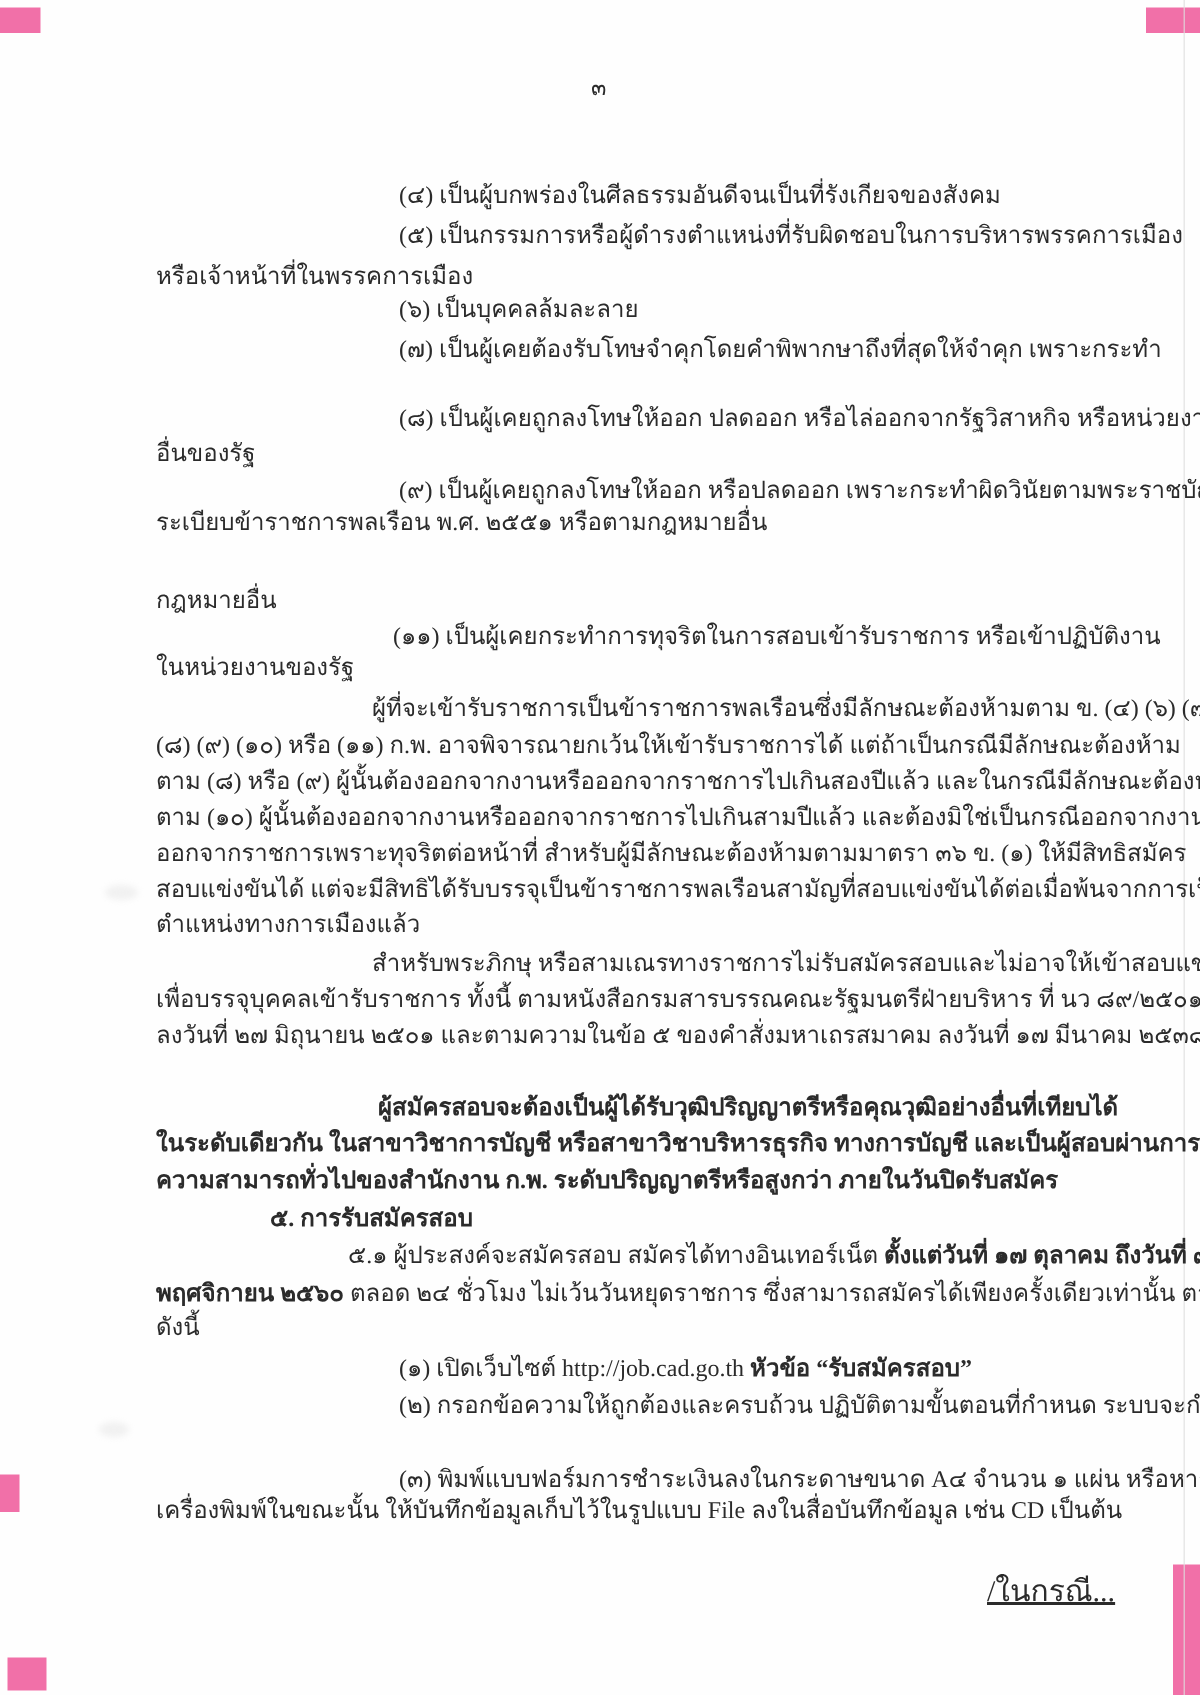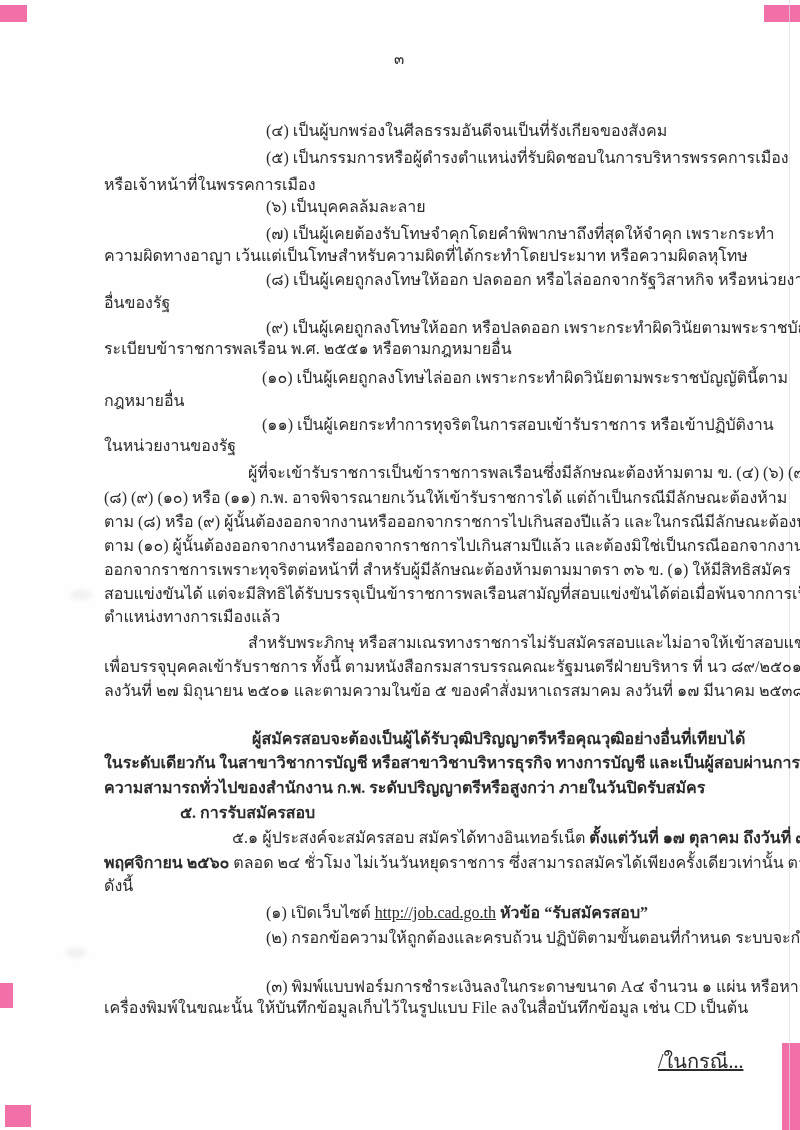--- a/index.html
+++ b/index.html
@@ -12,21 +12,21 @@
     color:#2b2b2b;
   }
   .ln{
     position:absolute;
     white-space:nowrap;
     font-size:16px;
     line-height:22px;
     color:#2b2b2b;
   }
   .b{font-weight:bold;}
-  .url{text-decoration:underline;margin-top:48px;}
+  .url{margin-top:48px;}
   .pageno{font-size:15px;}
   .cont{font-size:20px;text-decoration:underline;}
   .scan-mark{position:absolute;background:#f170a8;}
   .mark-tl{left:0;top:5px;width:27px;height:17px;}
   .mark-tr{left:764px;top:5px;width:36px;height:17px;}
   .mark-ml{left:0;top:983px;width:13px;height:25px;}
   .mark-bl{left:5px;top:1105px;width:26px;height:22px;}
   .mark-br{left:782px;top:1043px;width:18px;height:87px;}
   .edge-line{position:absolute;left:789px;top:0;width:1px;height:100%;background:#dedede;opacity:.7;}
   .smudge{position:absolute;background:#d9d9d9;opacity:.35;border-radius:50%;filter:blur(2px);}
@@ -47,26 +47,24 @@
   <div class="smudge smudge-1"></div>
   <div class="smudge smudge-2"></div>
 
   <div class="ln pageno" style="left:394px;top:48px;">๓</div>
 
   <div class="ln" style="left:266px;top:120px;">(๔) เป็นผู้บกพร่องในศีลธรรมอันดีจนเป็นที่รังเกียจของสังคม</div>
   <div class="ln" style="left:266px;top:147px;">(๕) เป็นกรรมการหรือผู้ดำรงตำแหน่งที่รับผิดชอบในการบริหารพรรคการเมือง</div>
   <div class="ln" style="left:104px;top:174px;">หรือเจ้าหน้าที่ในพรรคการเมือง</div>
   <div class="ln" style="left:266px;top:196px;">(๖) เป็นบุคคลล้มละลาย</div>
   <div class="ln" style="left:266px;top:223px;">(๗)  เป็นผู้เคยต้องรับโทษจำคุกโดยคำพิพากษาถึงที่สุดให้จำคุก เพราะกระทำ</div>
-  <div class="ln" style="left:104px;top:245px;">ความผิดทางอาญา เว้นแต่เป็นโทษสำหรับความผิดที่ได้กระทำโดยประมาท หรือความผิดลหุโทษ</div>
   <div class="ln" style="left:266px;top:269px;">(๘) เป็นผู้เคยถูกลงโทษให้ออก ปลดออก หรือไล่ออกจากรัฐวิสาหกิจ หรือหน่วยงาน</div>
   <div class="ln" style="left:104px;top:292px;text-align:center;">อื่นของรัฐ</div>
   <div class="ln" style="left:266px;top:317px;">(๙)  เป็นผู้เคยถูกลงโทษให้ออก หรือปลดออก เพราะกระทำผิดวินัยตามพระราชบัญญัติ</div>
   <div class="ln" style="left:104px;top:338px;">ระเบียบข้าราชการพลเรือน พ.ศ. ๒๕๕๑ หรือตามกฎหมายอื่น</div>
-  <div class="ln" style="left:262px;top:367px;">(๑๐)   เป็นผู้เคยถูกลงโทษไล่ออก เพราะกระทำผิดวินัยตามพระราชบัญญัตินี้ตาม</div>
   <div class="ln" style="left:104px;top:390px;">กฎหมายอื่น</div>
   <div class="ln" style="left:262px;top:414px;">(๑๑)   เป็นผู้เคยกระทำการทุจริตในการสอบเข้ารับราชการ   หรือเข้าปฏิบัติงาน</div>
   <div class="ln" style="left:104px;top:435px;">ในหน่วยงานของรัฐ</div>
 
   <div class="ln" style="left:248px;top:462px;">ผู้ที่จะเข้ารับราชการเป็นข้าราชการพลเรือนซึ่งมีลักษณะต้องห้ามตาม ข. (๔) (๖) (๗)</div>
   <div class="ln" style="left:104px;top:487px;">(๘) (๙)  (๑๐)  หรือ (๑๑)  ก.พ. อาจพิจารณายกเว้นให้เข้ารับราชการได้ แต่ถ้าเป็นกรณีมีลักษณะต้องห้าม</div>
   <div class="ln" style="left:104px;top:511px;">ตาม (๘) หรือ (๙) ผู้นั้นต้องออกจากงานหรือออกจากราชการไปเกินสองปีแล้ว และในกรณีมีลักษณะต้องห้าม</div>
   <div class="ln" style="left:104px;top:535px;">ตาม (๑๐) ผู้นั้นต้องออกจากงานหรือออกจากราชการไปเกินสามปีแล้ว และต้องมิใช่เป็นกรณีออกจากงานหรือ</div>
   <div class="ln" style="left:104px;top:559px;">ออกจากราชการเพราะทุจริตต่อหน้าที่     สำหรับผู้มีลักษณะต้องห้ามตามมาตรา ๓๖ ข. (๑) ให้มีสิทธิสมัคร</div>
   <div class="ln" style="left:104px;top:583px;">สอบแข่งขันได้ แต่จะมีสิทธิได้รับบรรจุเป็นข้าราชการพลเรือนสามัญที่สอบแข่งขันได้ต่อเมื่อพ้นจากการเป็นผู้ดำรง</div>

